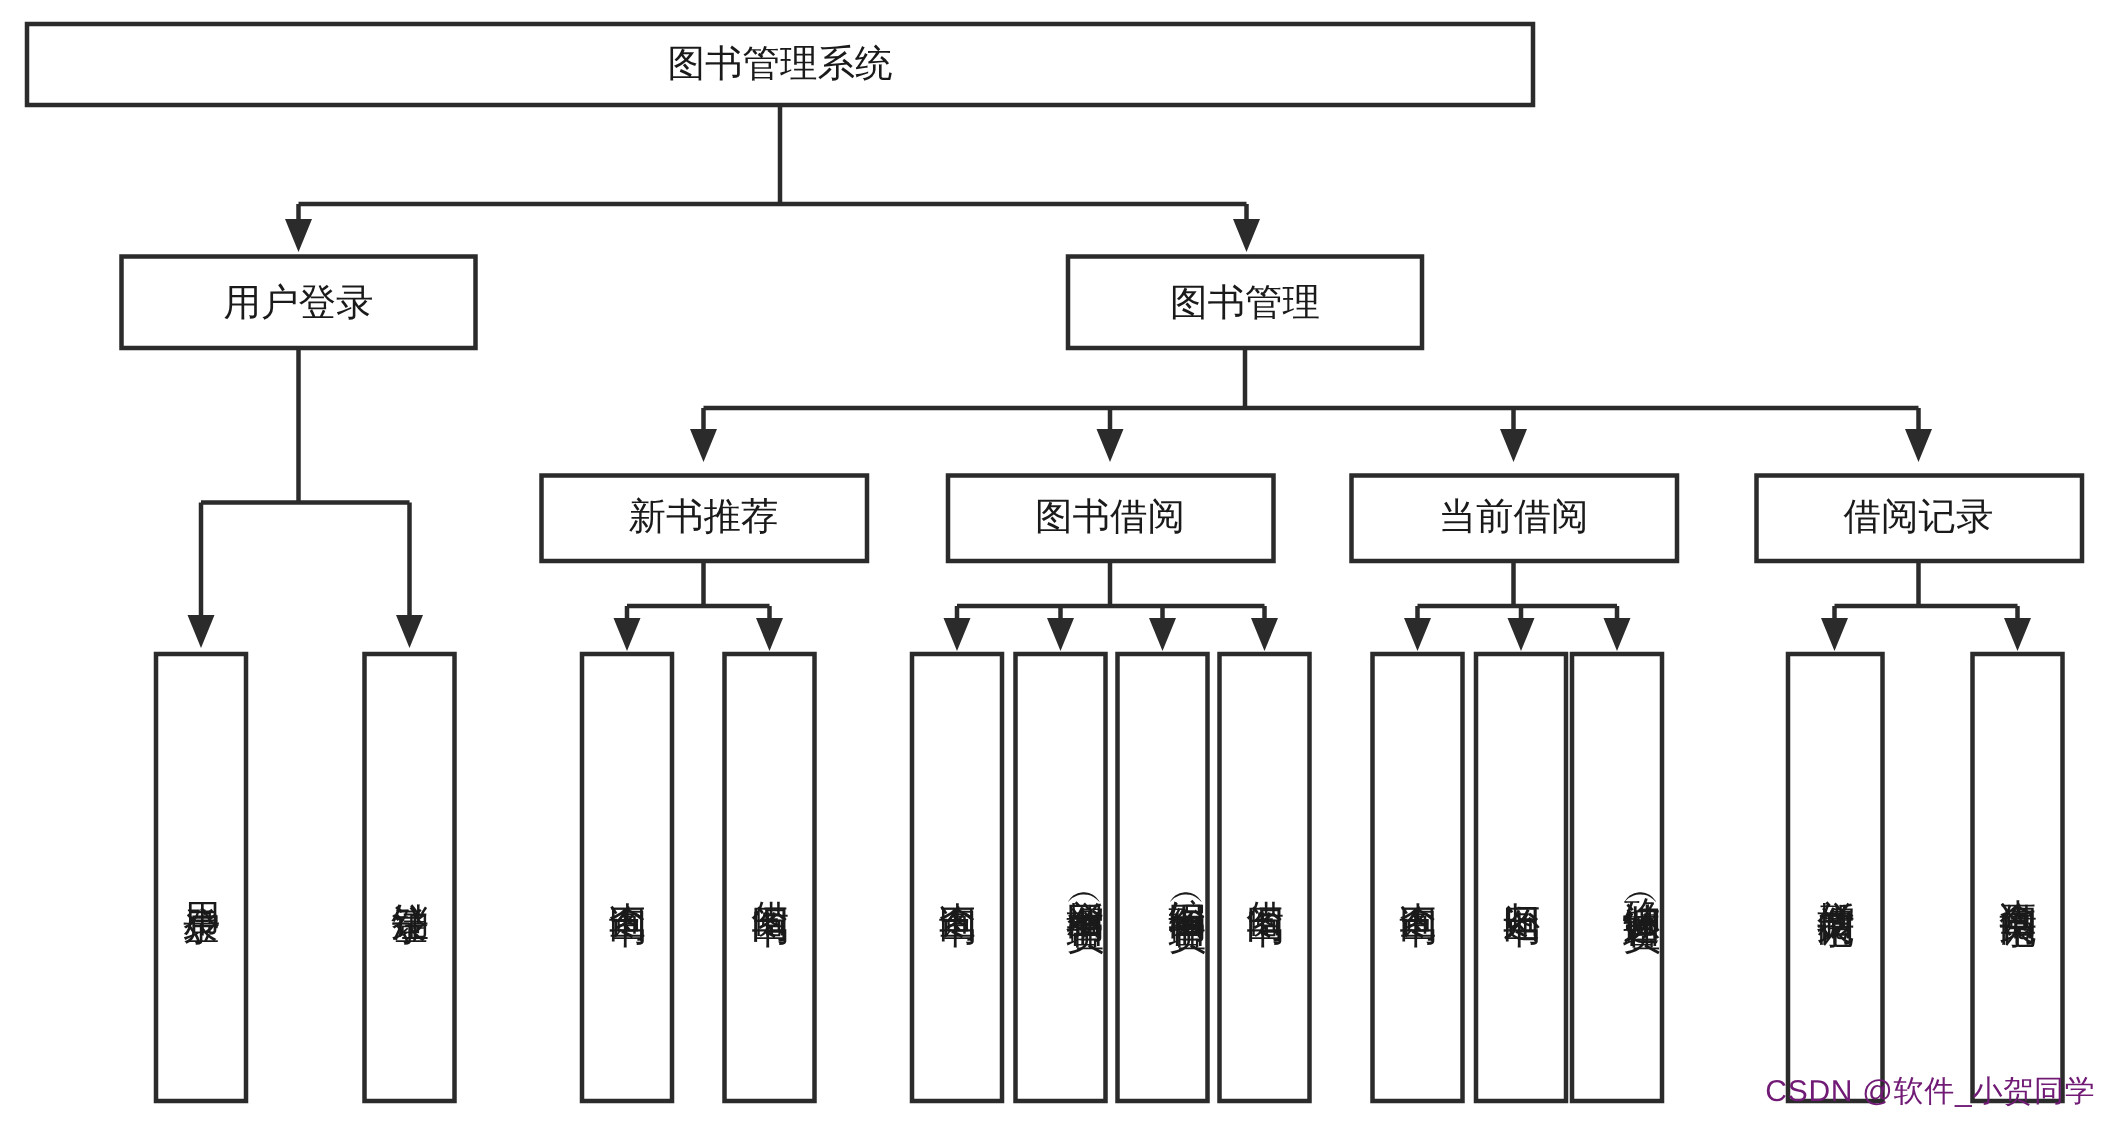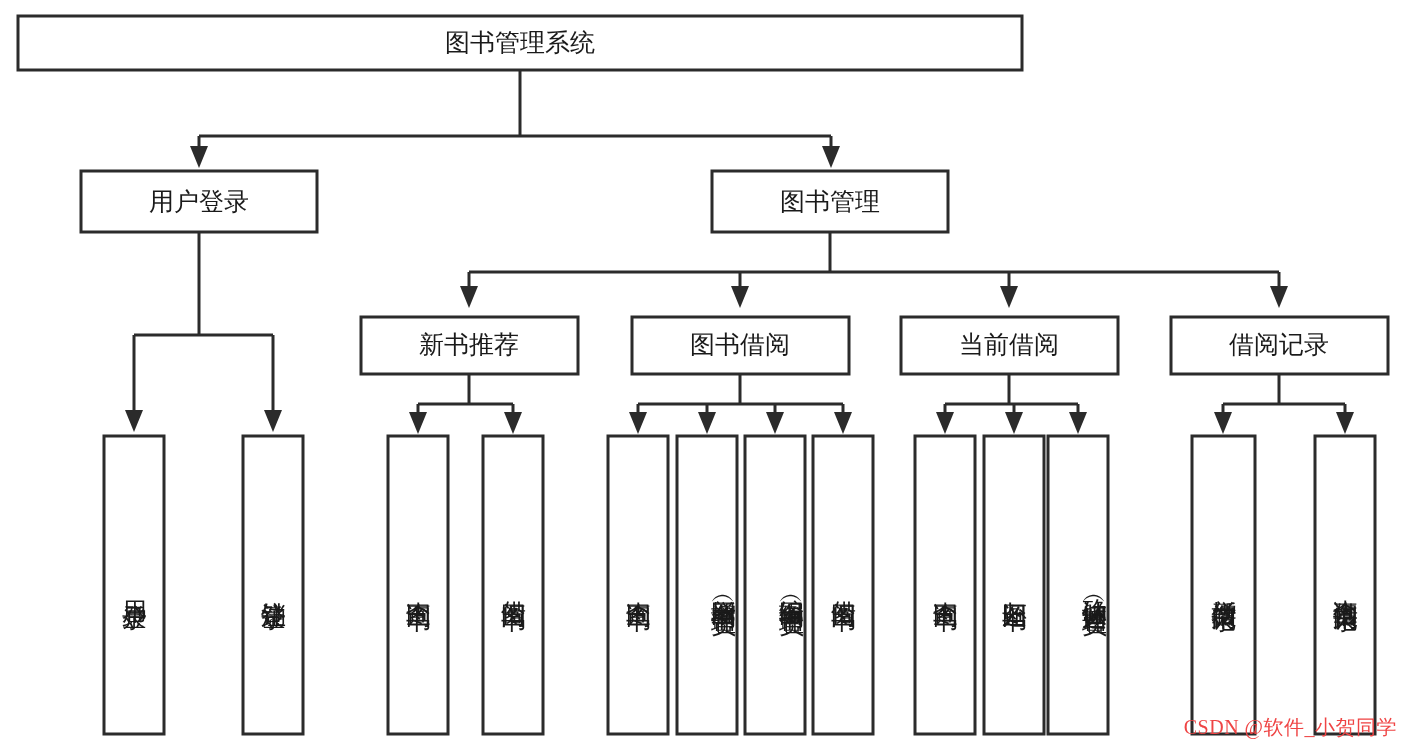--- a/index.html
+++ b/index.html
@@ -65,23 +65,23 @@
     white-space: nowrap;
     pointer-events: none;
   }
   .leaf-label.centered {
     align-items: center;
   }
   .watermark {
     position: absolute;
     right: 8px;
     bottom: 6px;
-    font-family: Liberation Serif, serif;
+    font-family: Liberation Sans, sans-serif;
     font-size: 20px;
-    color: #ef4444;
+    color: #701a75;
     letter-spacing: 0.5px;
     white-space: nowrap;
   }
 </style>
 </head>
 <body>
 
 <div id="diagram-root">
 
   <svg class="diagram-canvas" viewBox="0 0 1405 747">

